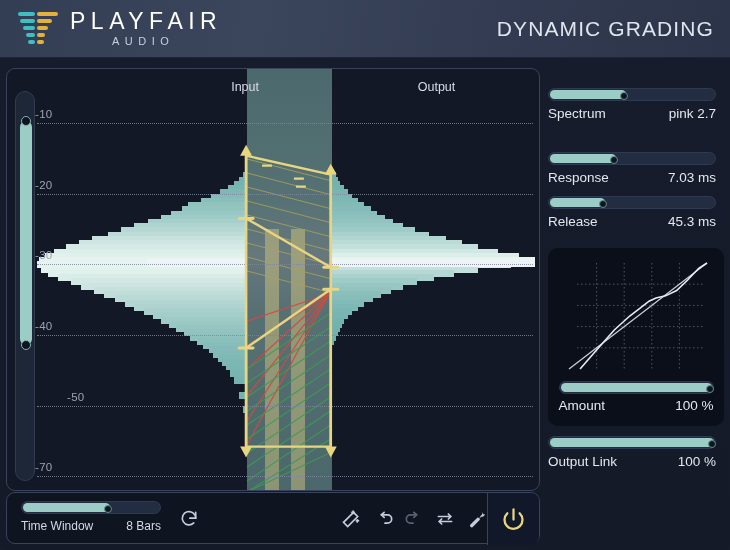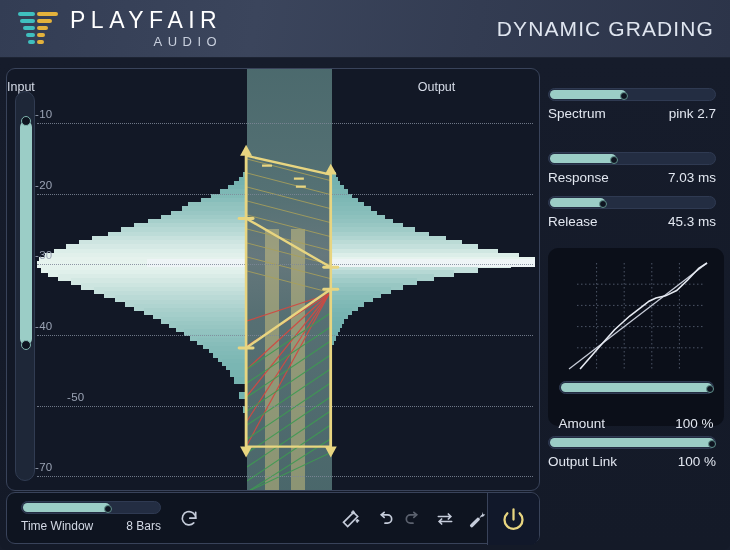--- a/index.html
+++ b/index.html
@@ -25,40 +25,40 @@
     padding: 0 16px 0 18px;
   }
   .brand { display: flex; align-items: center; gap: 12px; }
   .logo-mark { position: relative; width: 40px; height: 34px; }
   .logo-mark i { position: absolute; display: block; border-radius: 2px; height: 4px; }
   .brand-text { display: flex; flex-direction: column; gap: 3px; }
   .brand-name {
     color: #ffffff; font-size: 23px; letter-spacing: 5.5px; font-weight: 400; line-height: 1;
   }
   .brand-sub {
-    color: #c8cfdd; font-size: 13px; letter-spacing: 5.5px; line-height: 1;
-    text-align: right; padding-left: 42px;
+    color: #c8cfdd; font-size: 11px; letter-spacing: 5.5px; line-height: 1;
+    text-align: left; padding-left: 42px;
   }
   #plugin-title {
     color: #dfe5ef; font-size: 21px; letter-spacing: 1.1px; font-weight: 400;
   }
 
   
   #graph-panel {
     position: absolute; left: 6px; top: 68px; width: 534px; height: 423px;
     background: #121826;
     border: 1px solid #39435a; border-radius: 9px;
     overflow: hidden;
   }
   #graph-inner { position: absolute; inset: 0; }
 
   .col-label {
     position: absolute; top: 11px; color: #d7dde9; font-size: 12.5px;
   }
-  #label-input  { left: 0; width: 240px; text-align: left; }
+  #label-input  { left: 12px; width: 240px; text-align: right; }
   #label-output { left: 325px; width: 209px; text-align: center; }
 
   .gridline {
     position: absolute; left: 30px; right: 6px; height: 0;
     border-top: 1px dotted #7f8899; opacity: .85;
   }
   .gridlabel {
     position: absolute; left: 28px; color: #9aa3b4; font-size: 11.5px;
     letter-spacing: .3px;
   }
@@ -141,21 +141,21 @@
   }
   .param-name  { color: #e2e7f0; font-size: 13.5px; }
   .param-value { color: #e2e7f0; font-size: 13.5px; }
 
   #curve-card {
     position: absolute; left: 0; top: 180px; width: 176px; height: 178px;
     background: #0b0f19; border-radius: 10px; padding: 9px;
   }
   #curve-svg { display: block; width: 158px; height: 118px; }
   #curve-card .hslider { width: 155px; margin: 6px auto 0; }
-  #curve-card .param-row { width: 155px; margin: 22px auto 0; text-align: center; }
+  #curve-card .param-row { width: 155px; margin: 4px auto 0; text-align: center; }
 
   #stereo-group { position: absolute; left: 0; top: 368px; width: 168px; }
 
   #latency-group { position: absolute; left: 0; top: 425px; width: 176px; }
   #latency-title {
     text-align: center; color: #e2e7f0; font-size: 13px; margin-bottom: 7px;
   }
   #latency-seg {
     display: flex; width: 176px; height: 24px;
     border: 1px solid #48526a; border-radius: 6px; overflow: hidden;

